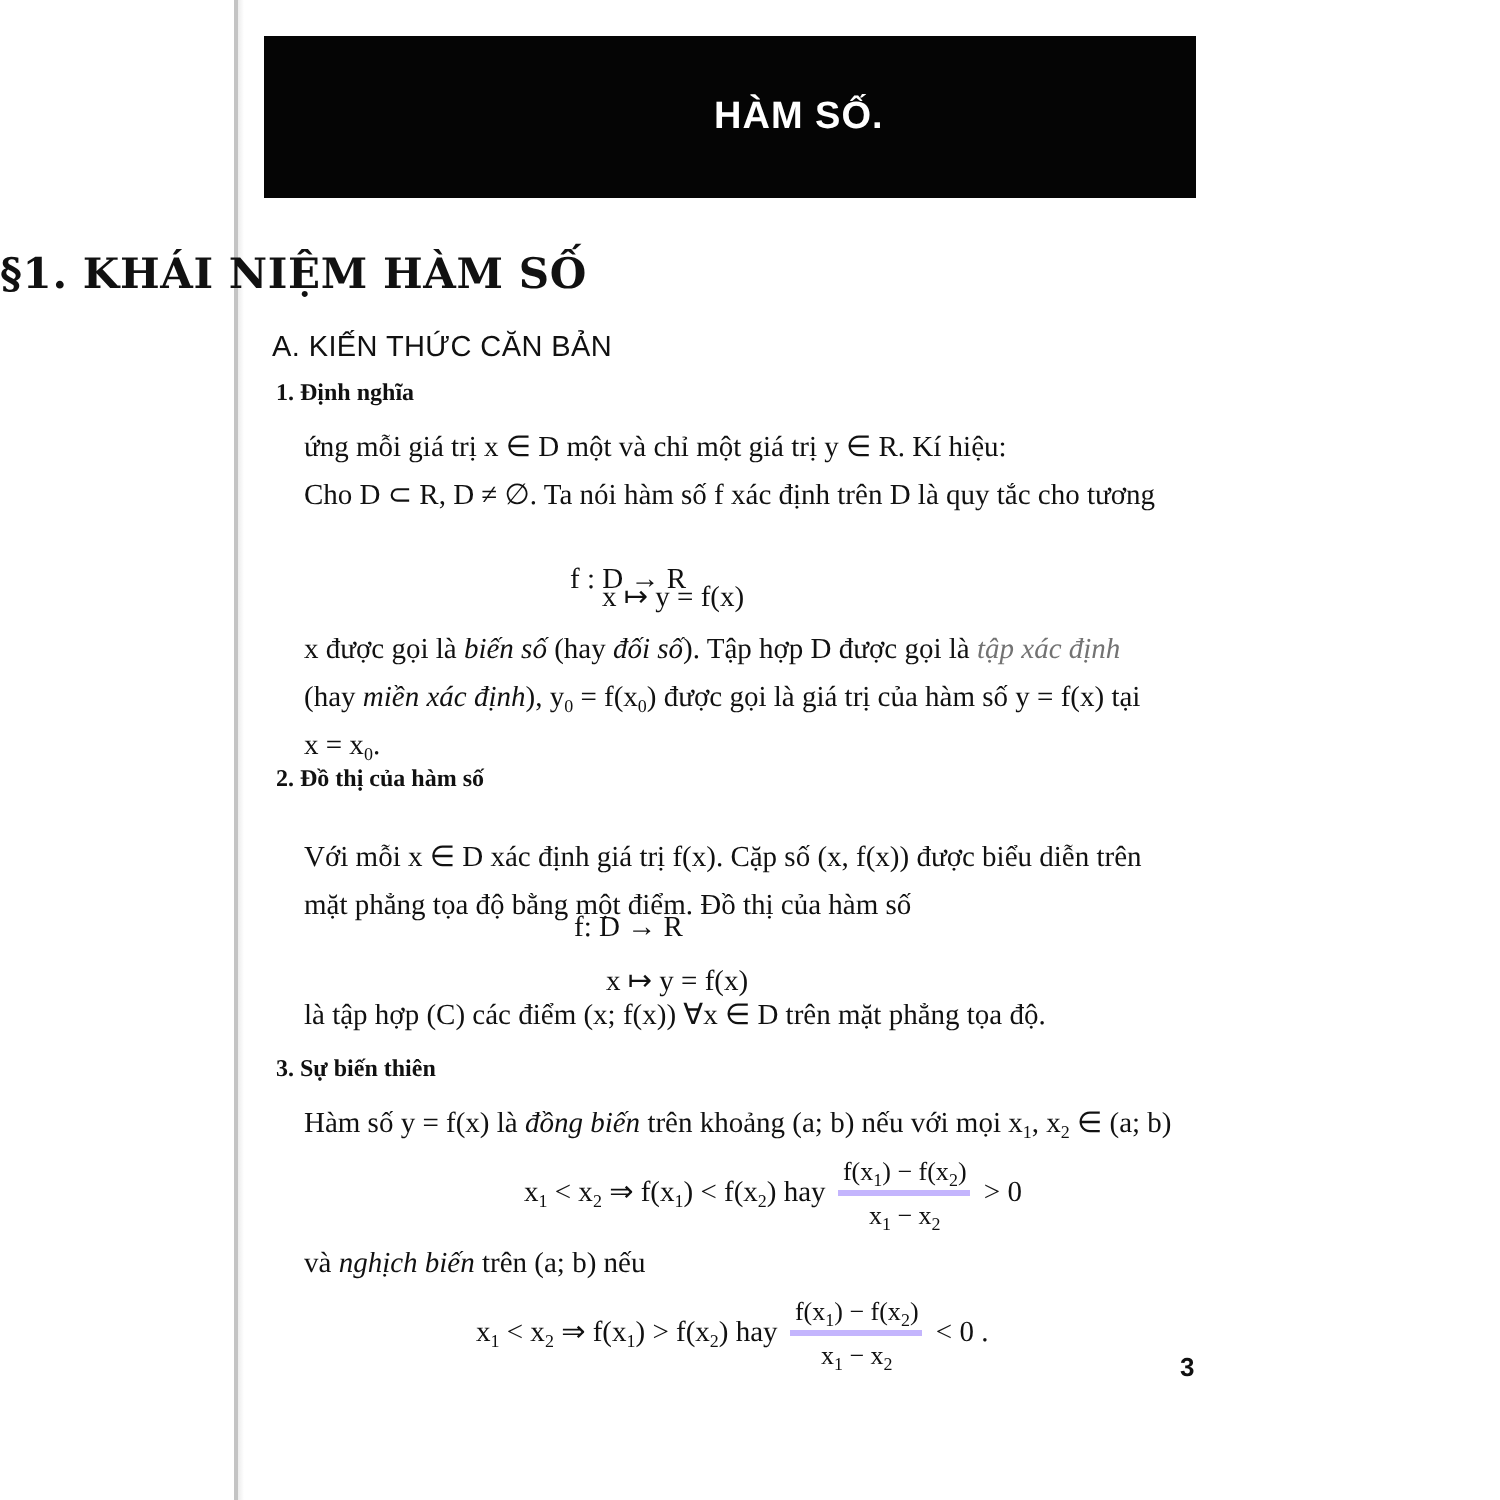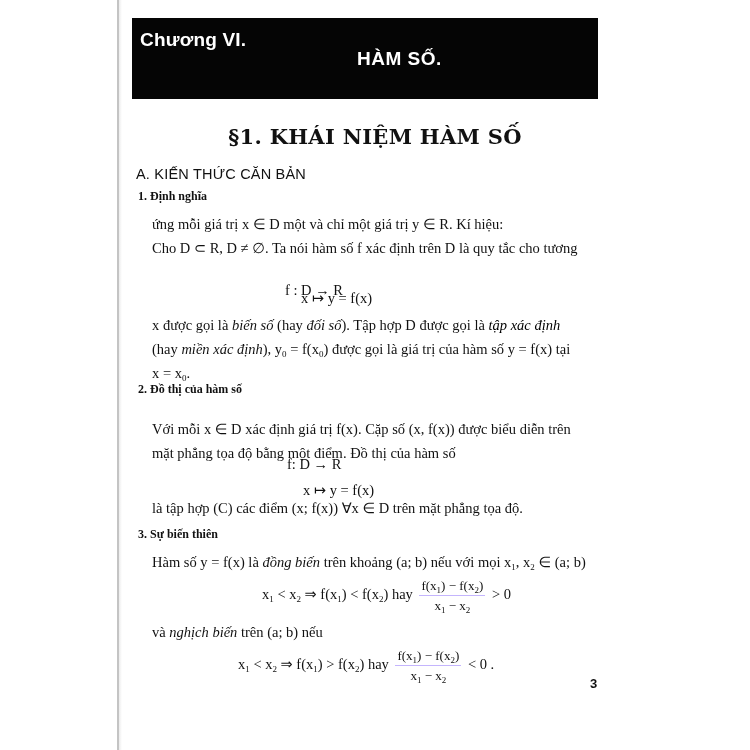--- a/index.html
+++ b/index.html
@@ -63,21 +63,21 @@
       top: 48px;
       font-size: 19px;
       letter-spacing: 0.5px;
       margin-top: 40px;
     }
     .section-title {
       position: absolute;
       left: 0;
       width: 750px;
       top: 124px;
-      text-align: center;
+      text-align: left;
       font-family: "DejaVu Serif", serif;
       font-weight: bold;
       font-size: 21px;
       letter-spacing: 0.3px;
     }
     .part-heading {
       position: absolute;
       left: 136px;
       top: 166px;
       font-family: "Liberation Sans", sans-serif;
@@ -115,47 +115,46 @@
     sub { font-size: 9px; vertical-align: -3px; line-height: 0; }
     .frac {
       display: inline-block;
       vertical-align: middle;
       text-align: center;
       margin: 0 3px;
       font-size: 13px;
     }
     .frac .num {
       display: block;
-      border-bottom: 1px solid #c4b5fd;
+      border-bottom: 3px solid #c4b5fd;
       padding: 0 2px 1px 2px;
     }
     .frac .den {
       display: block;
       padding-top: 2px;
     }
     .page-number {
       position: absolute;
       left: 590px;
       top: 676px;
       font-family: "Liberation Sans", sans-serif;
       font-weight: bold;
       font-size: 13px;
     }
     .faint {
-      color: #000000;
+      color: #737373;
     }
   </style>
 </head>
 <body>
 
 <div class="spine"></div>
 <div class="spine-shadow"></div>
 
 <div class="chapter-banner">
-  <span class="chapter-label">Chương VI.</span>
   <span class="chapter-title-1">HÀM SỐ.</span>
   <span class="chapter-title-2">ĐỒ THỊ VÀ ỨNG DỤNG</span>
 </div>
 
 <div class="section-title">§1. KHÁI NIỆM HÀM SỐ</div>
 
 <div class="part-heading">A. KIẾN THỨC CĂN BẢN</div>
 
 <div class="subheading" style="top:189px;">1. Định nghĩa</div>
 

